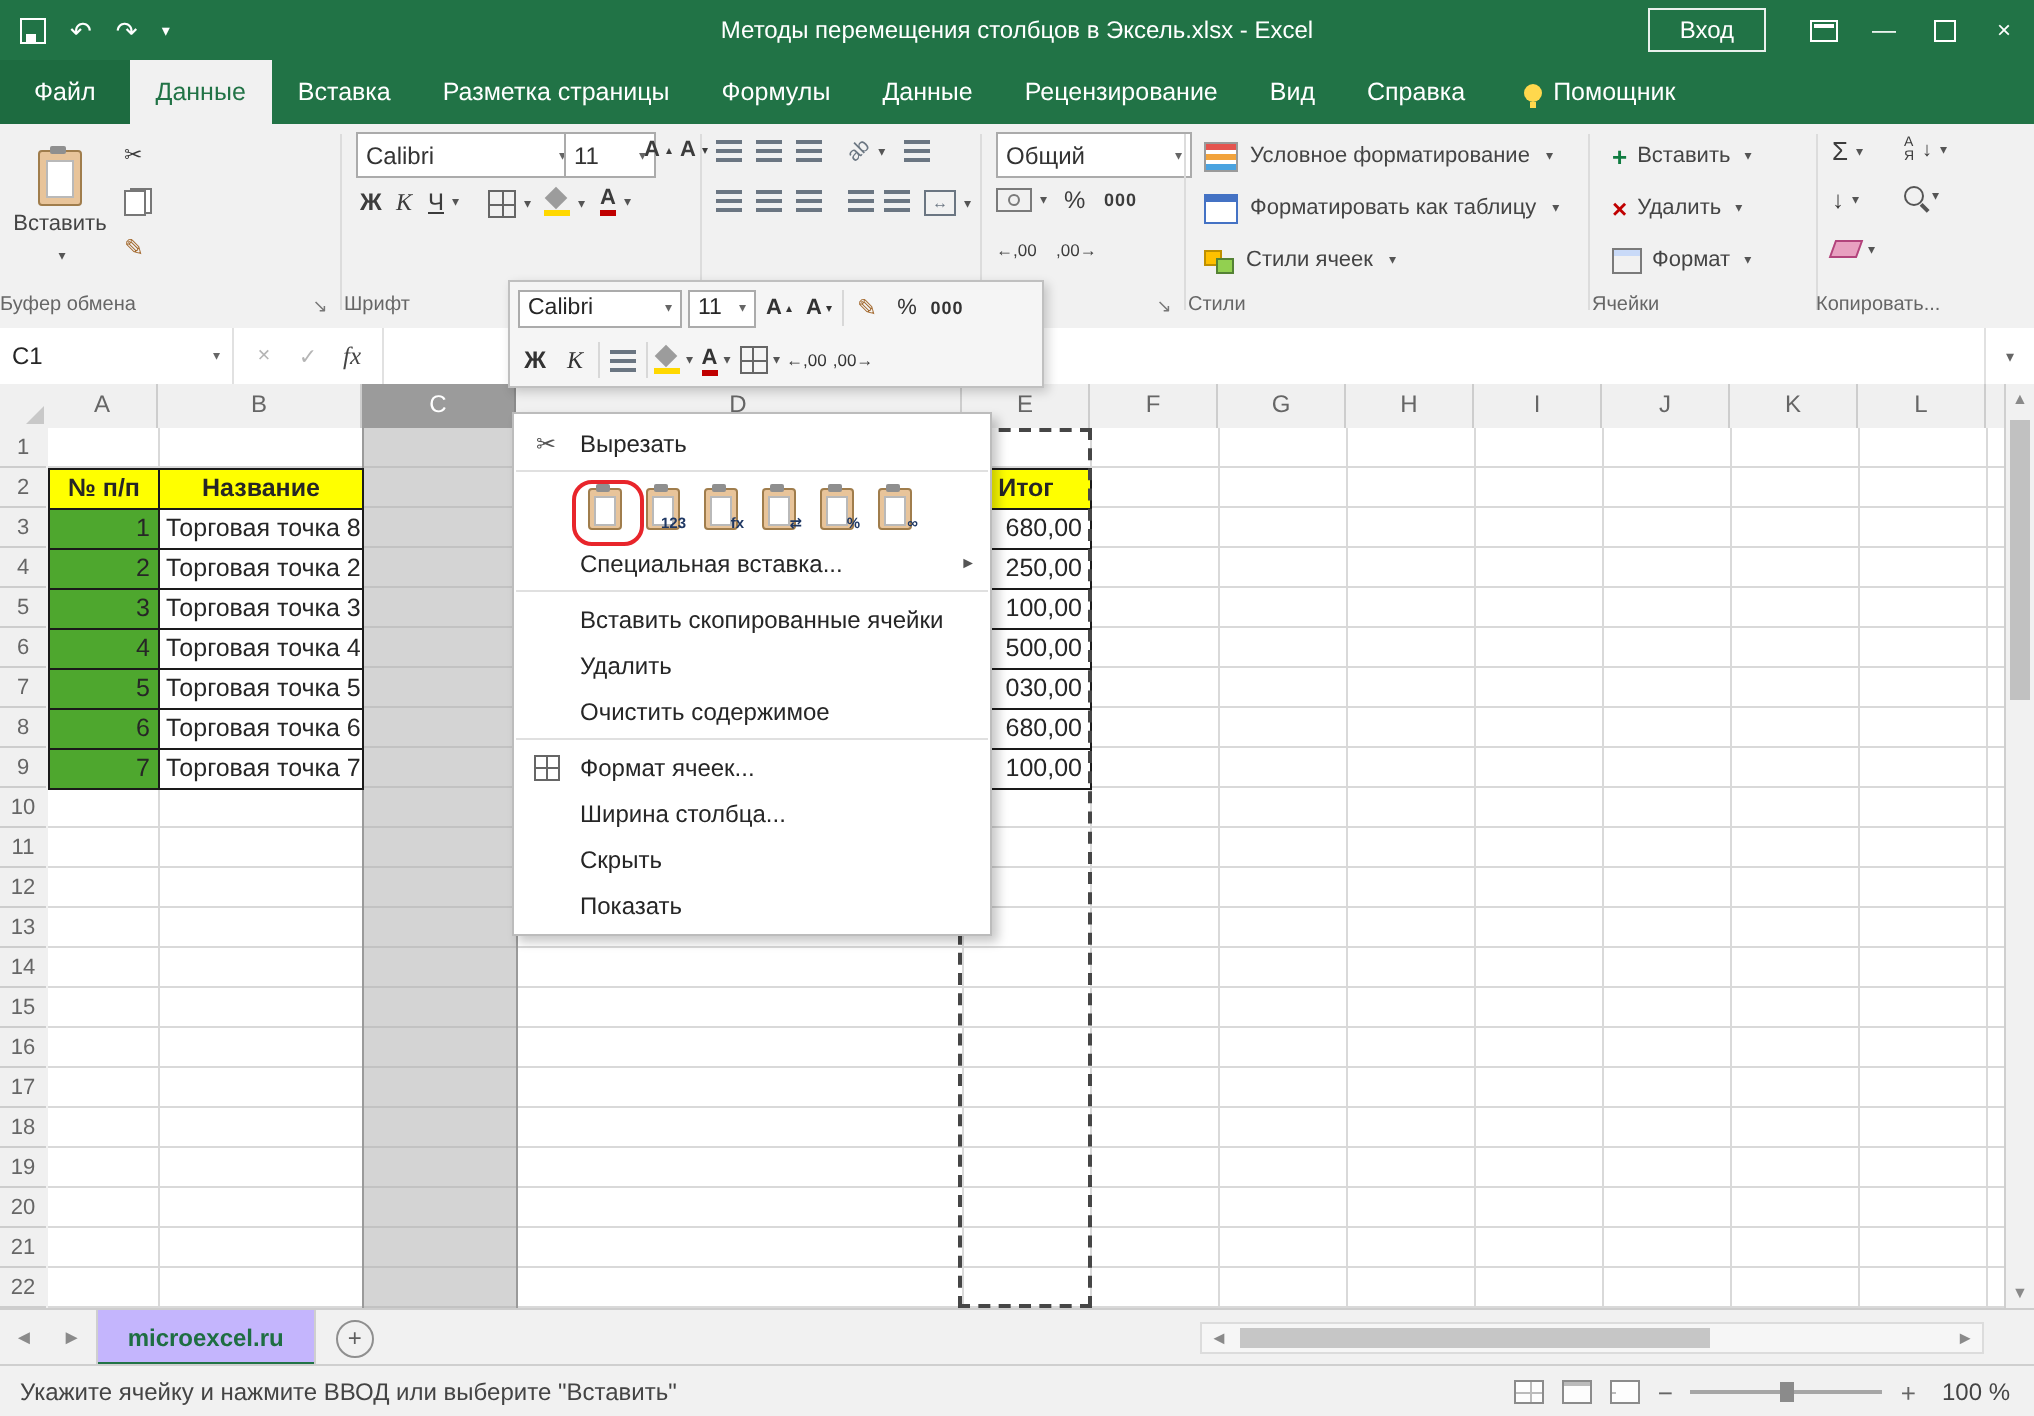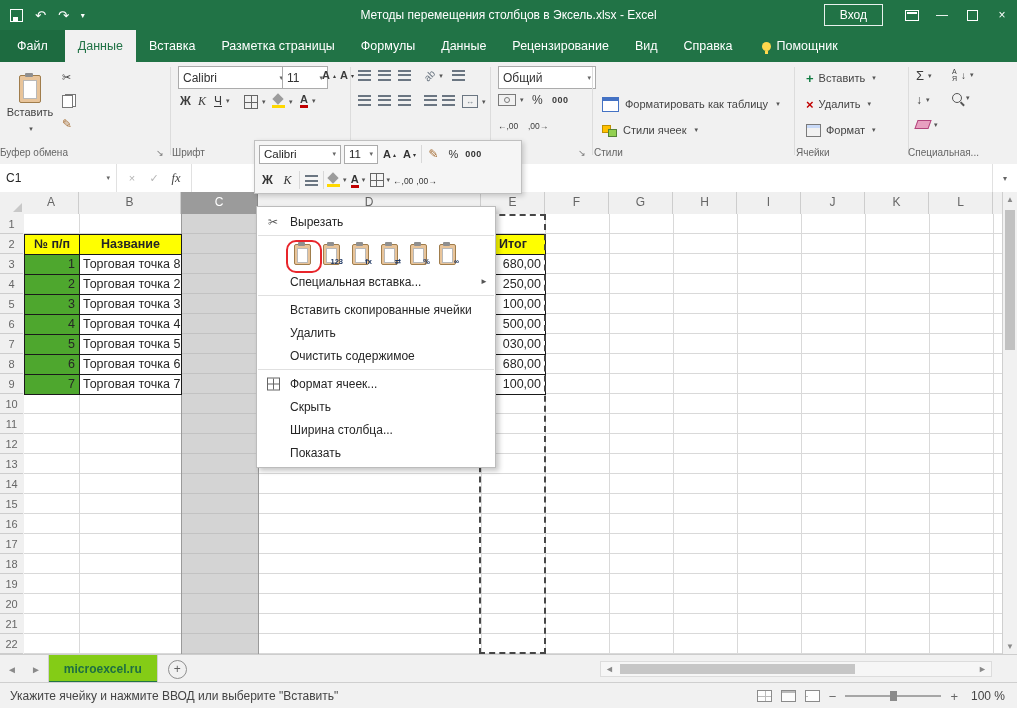--- a/index.html
+++ b/index.html
@@ -160,21 +160,21 @@
 
   
   #vscroll{position:absolute;left:1002px;top:192px;width:15px;height:462px;background:#f1f1f1;border-left:1px solid #cfcfcf;}
   .varr{position:absolute;left:0;width:14px;height:15px;color:#8a8a8a;font-size:8px;text-align:center;line-height:15px;}
   .vthumb{position:absolute;left:2px;top:18px;width:10px;height:140px;background:#c1c1c1;}
 
   
   #sheetrow{position:absolute;left:0;top:654px;width:1017px;height:28px;background:#f1f1f1;
             border-top:1px solid #cdcdcd;display:flex;align-items:center;}
   .tnav{color:#8a8a8a;font-size:10px;padding:0 7px;}
-  .stab{height:100%;display:flex;align-items:center;padding:0 15px;background:#84cc16;
+  .stab{height:100%;display:flex;align-items:center;padding:0 15px;background:#c4b5fd;
         border-left:1px solid #cfcfcf;border-right:1px solid #cfcfcf;color:#1e6e42;font-weight:bold;font-size:12px;
         box-shadow:inset 0 -2px 0 #217346;}
   .addsheet{width:17px;height:17px;border-radius:50%;border:1px solid #8f8f8f;color:#5f5f5f;display:flex;
             align-items:center;justify-content:center;font-size:12px;margin-left:10px;}
   .hsb{position:absolute;left:600px;top:6px;width:392px;height:16px;background:#f6f6f6;border:1px solid #dcdcdc;
        display:flex;align-items:center;box-sizing:border-box;}
   .hsa{color:#8a8a8a;font-size:9px;padding:0 4px;}
   .hthumb{width:235px;height:10px;background:#c6c6c6;margin-left:2px;}
   .hsa.right{margin-left:auto;}
 
@@ -371,20 +371,24 @@
   <div class="sb" style="left:498px;top:57px">
       <span class="dec1"></span>
     </div>
   <div class="sb" style="left:528px;top:57px">
       <span class="dec2"></span>
     </div>
   <div class="glabel" style="left:492px;width:100px">Число</div>
   <div class="dl" style="left:576px"></div>
   <div class="gsep" style="left:592px"></div>
 
+  <div class="stybtn car" style="left:602px;top:4px">
+    <span class="cfic"></span>
+    <span>Условное форматирование</span>
+  </div>
   <div class="stybtn car" style="left:602px;top:30px">
     <span class="tblic"></span>
     <span>Форматировать как таблицу</span>
   </div>
   <div class="stybtn car" style="left:602px;top:56px">
     <span class="csic"></span>
     <span>Стили ячеек</span>
   </div>
   <div class="glabel" style="left:594px;width:200px">Стили</div>
   <div class="gsep" style="left:794px"></div>
@@ -412,21 +416,21 @@
     </div>
   <div class="sb car" style="left:916px;top:31px">
       <span class="fdown"></span>
     </div>
   <div class="sb car" style="left:952px;top:31px">
       <span class="findic"></span>
     </div>
   <div class="sb car" style="left:916px;top:58px">
       <span class="erase"></span>
     </div>
-  <div class="glabel" style="left:908px;width:104px">Специальная...</div>
+  <div class="glabel" style="left:908px;width:104px">Копировать...</div>
 </div>
 
 <div id="fbar">
   <div class="nbox">
     <span>C1</span>
     <span class="cararea"></span>
   </div>
   <div class="fxbtns">
     <span class="fxb">×</span>
     <span class="fxb">✓</span>
@@ -651,23 +655,23 @@
   </div>
   <div class="msepline"></div>
   <div class="mi">
     <span class="mic">
         <span class="icgridsm"></span>
       </span>
     <span>Формат ячеек...</span>
   </div>
   <div class="mi">
     <span class="mic"></span>
+    <span>Ширина столбца...</span>
+  </div>
+  <div class="mi">
+    <span class="mic"></span>
     <span>Скрыть</span>
-  </div>
-  <div class="mi">
-    <span class="mic"></span>
-    <span>Ширина столбца...</span>
   </div>
   <div class="mi">
     <span class="mic"></span>
     <span>Показать</span>
   </div>
 </div>
 
 </body></html>

